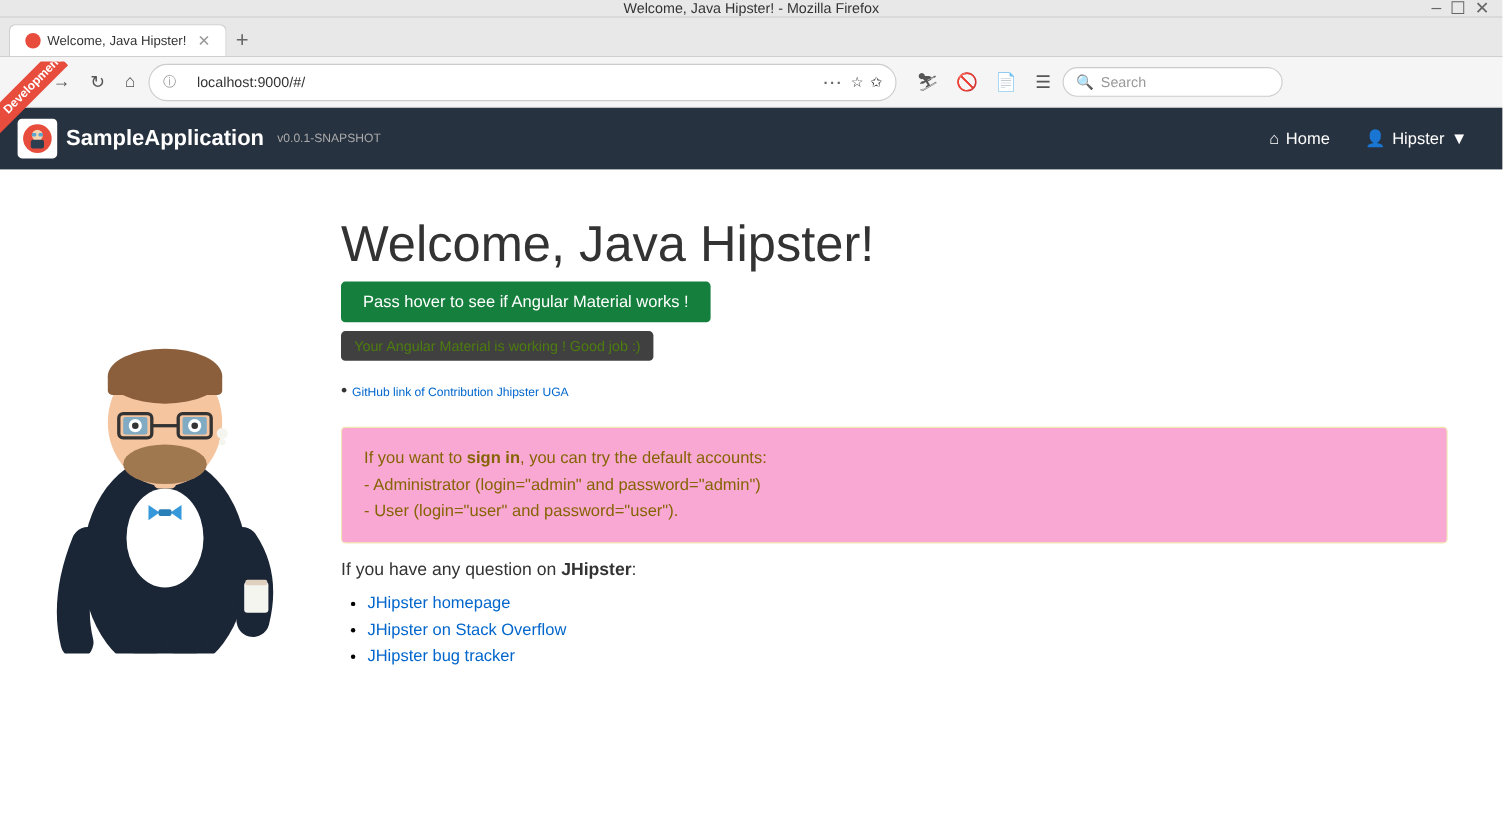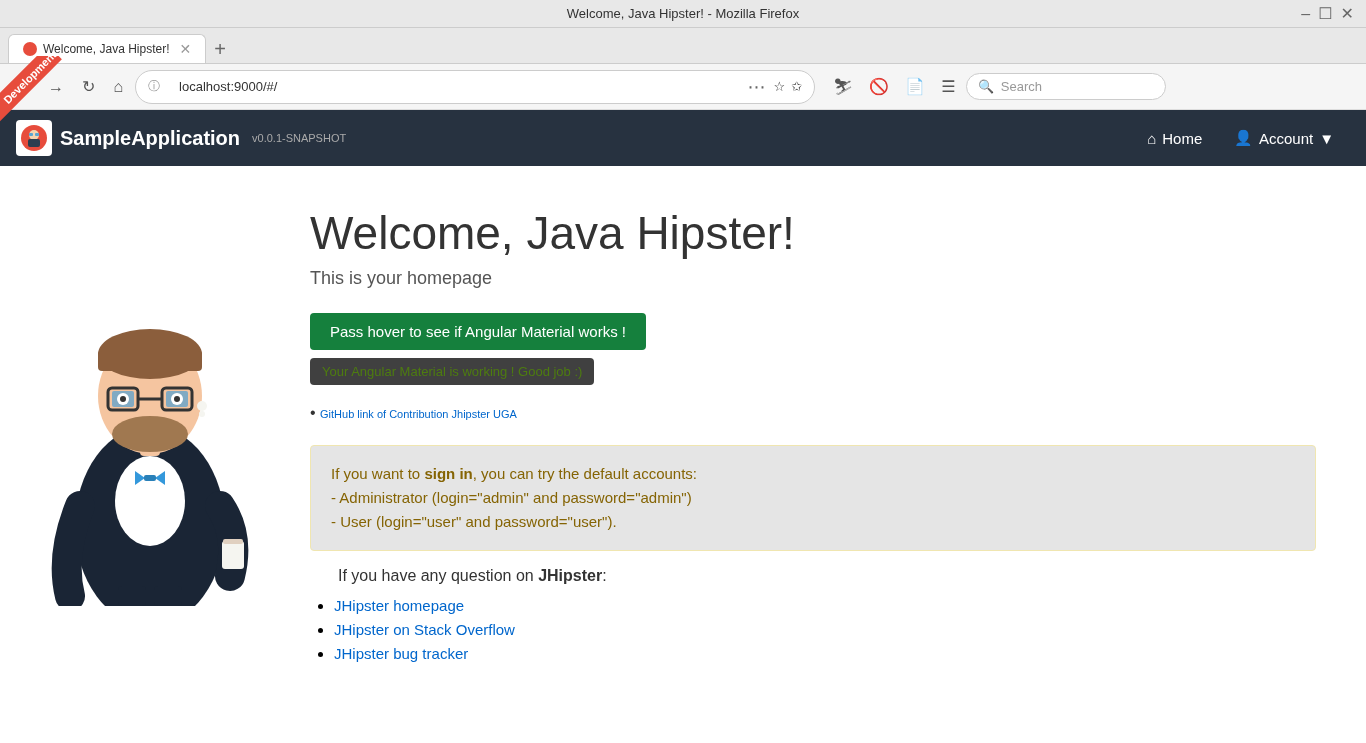--- a/index.html
+++ b/index.html
@@ -1,21 +1,21 @@
 <!DOCTYPE html>
 <html><head>
   <meta charset="utf-8">
   <style>
     * { margin: 0; padding: 0; box-sizing: border-box; }
     body { font-family: Arial, sans-serif; background: #fff; overflow-x: hidden; }
 
     
     .browser-titlebar {
       background: #e8e8e8;
-      height: 28px;
+      height: 16px;
       display: flex;
       align-items: center;
       justify-content: center;
       border-bottom: 1px solid #ccc;
       font-size: 13px;
       color: #333;
       position: relative;
     }
     .browser-titlebar-buttons {
       position: absolute;
@@ -285,21 +285,21 @@
     }
     .github-link-container {
       margin-bottom: 20px;
     }
     .github-link-container a {
       color: #0066cc;
       text-decoration: none;
       font-size: 11px;
     }
     .info-box {
-      background: #e5e5e5;
+      background: #f9a8d4;
       border: 1px solid #f0e6b0;
       border-radius: 4px;
       padding: 16px 20px;
       margin-bottom: 16px;
       font-size: 15px;
       line-height: 1.6;
       color: #856404;
     }
     .info-box strong { color: #856404; }
     .info-box-register {
@@ -313,21 +313,20 @@
     }
     .info-box-register a {
       color: #856404;
       font-weight: bold;
       text-decoration: none;
     }
     .section-title {
       font-size: 16px;
       color: #333;
       margin-bottom: 12px;
-      margin-left: 28px;
     }
     .link-list {
       list-style: disc;
       padding-left: 24px;
     }
     .link-list li {
       margin-bottom: 6px;
     }
     .link-list li a {
       color: #0066cc;
@@ -400,21 +399,21 @@
     <span class="brand-name">SampleApplication</span>
     <span class="brand-version">v0.0.1-SNAPSHOT</span>
   </a>
   <div class="navbar-spacer"></div>
   <button class="navbar-home-btn">
     <span>⌂</span>
     <span>Home</span>
   </button>
   <button class="navbar-account-btn">
     <span>👤</span>
-    <span>Account</span>
+    <span>Hipster</span>
     <span>▼</span>
   </button>
 </nav>
 
 <div class="dev-ribbon">
   <div class="dev-ribbon-inner">Development</div>
 </div>
 
 <div class="app-main">
 
@@ -463,21 +462,20 @@
       <rect x="78" y="380" width="28" height="20" rx="4" fill="#1a2535"></rect>
       <rect x="114" y="380" width="28" height="20" rx="4" fill="#1a2535"></rect>
 
       <circle cx="162" cy="200" r="5" fill="#f5f5f0"></circle>
       <circle cx="162" cy="208" r="3" fill="#f5f5f0"></circle>
     </svg>
   </div>
 
   <div class="app-content">
     <h1 class="page-title">Welcome, Java Hipster!</h1>
-    <p class="page-subtitle">This is your homepage</p>
 
     
     <div>
       <button class="hover-button">Pass hover to see if Angular Material works !</button>
     </div>
 
     
     <div class="tooltip-box">Your Angular Material is working ! Good job :)</div>
 
     

